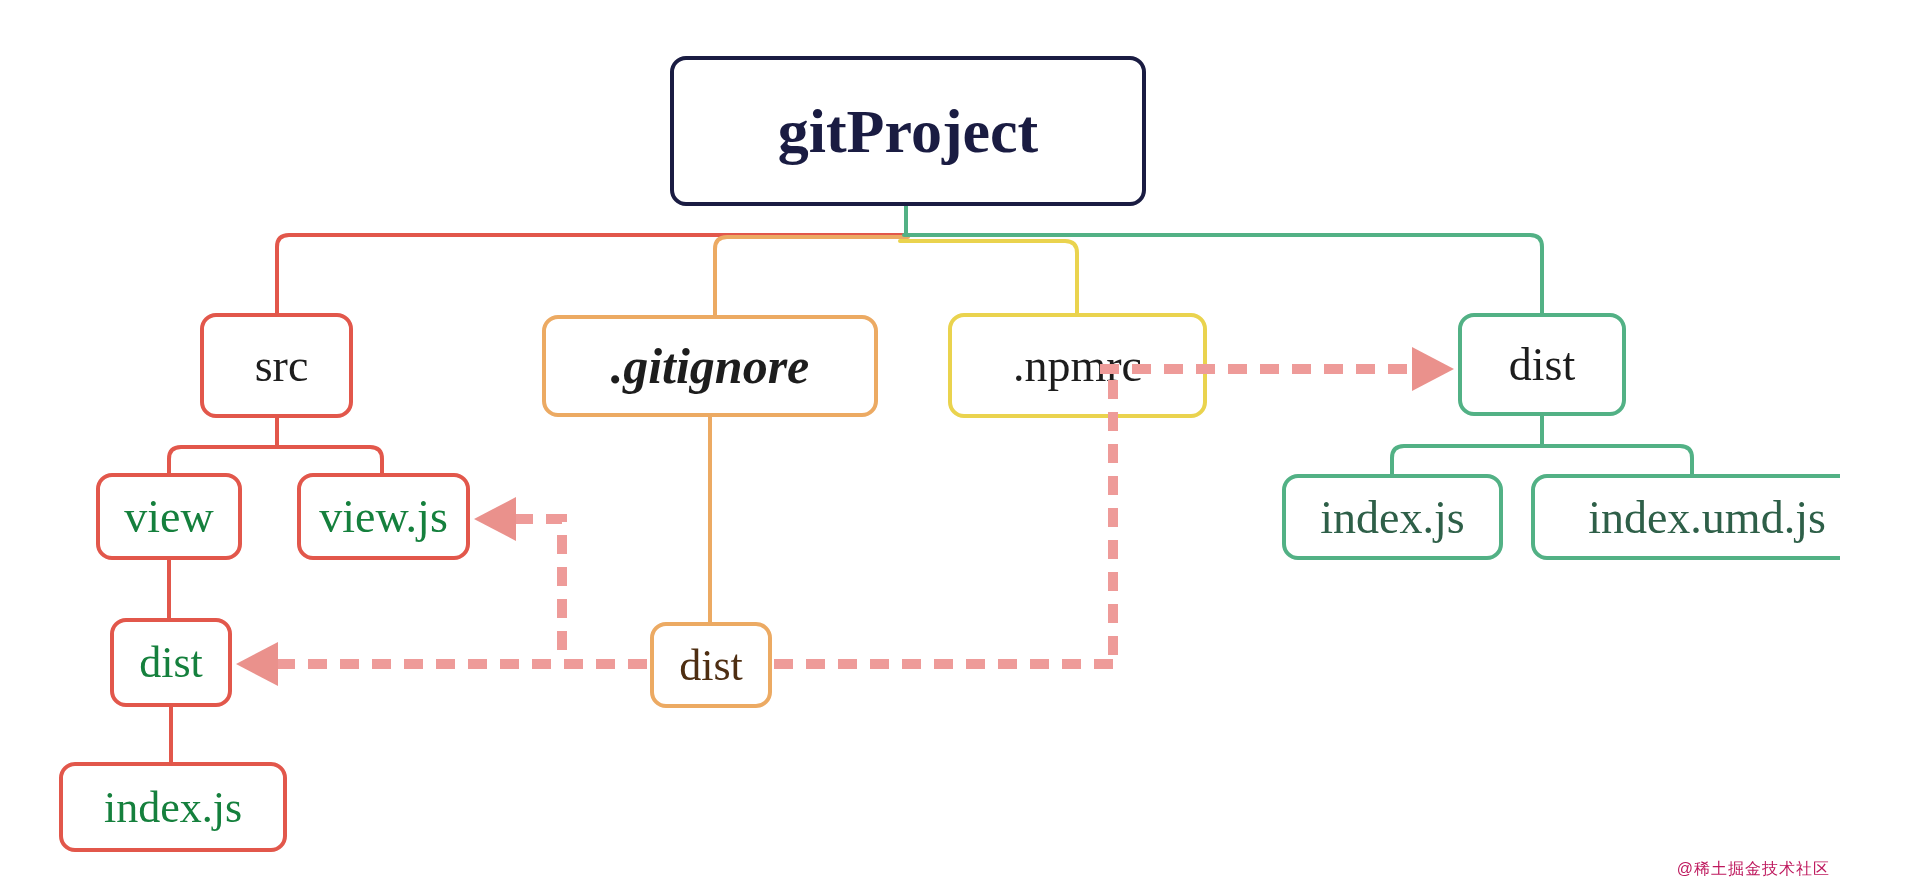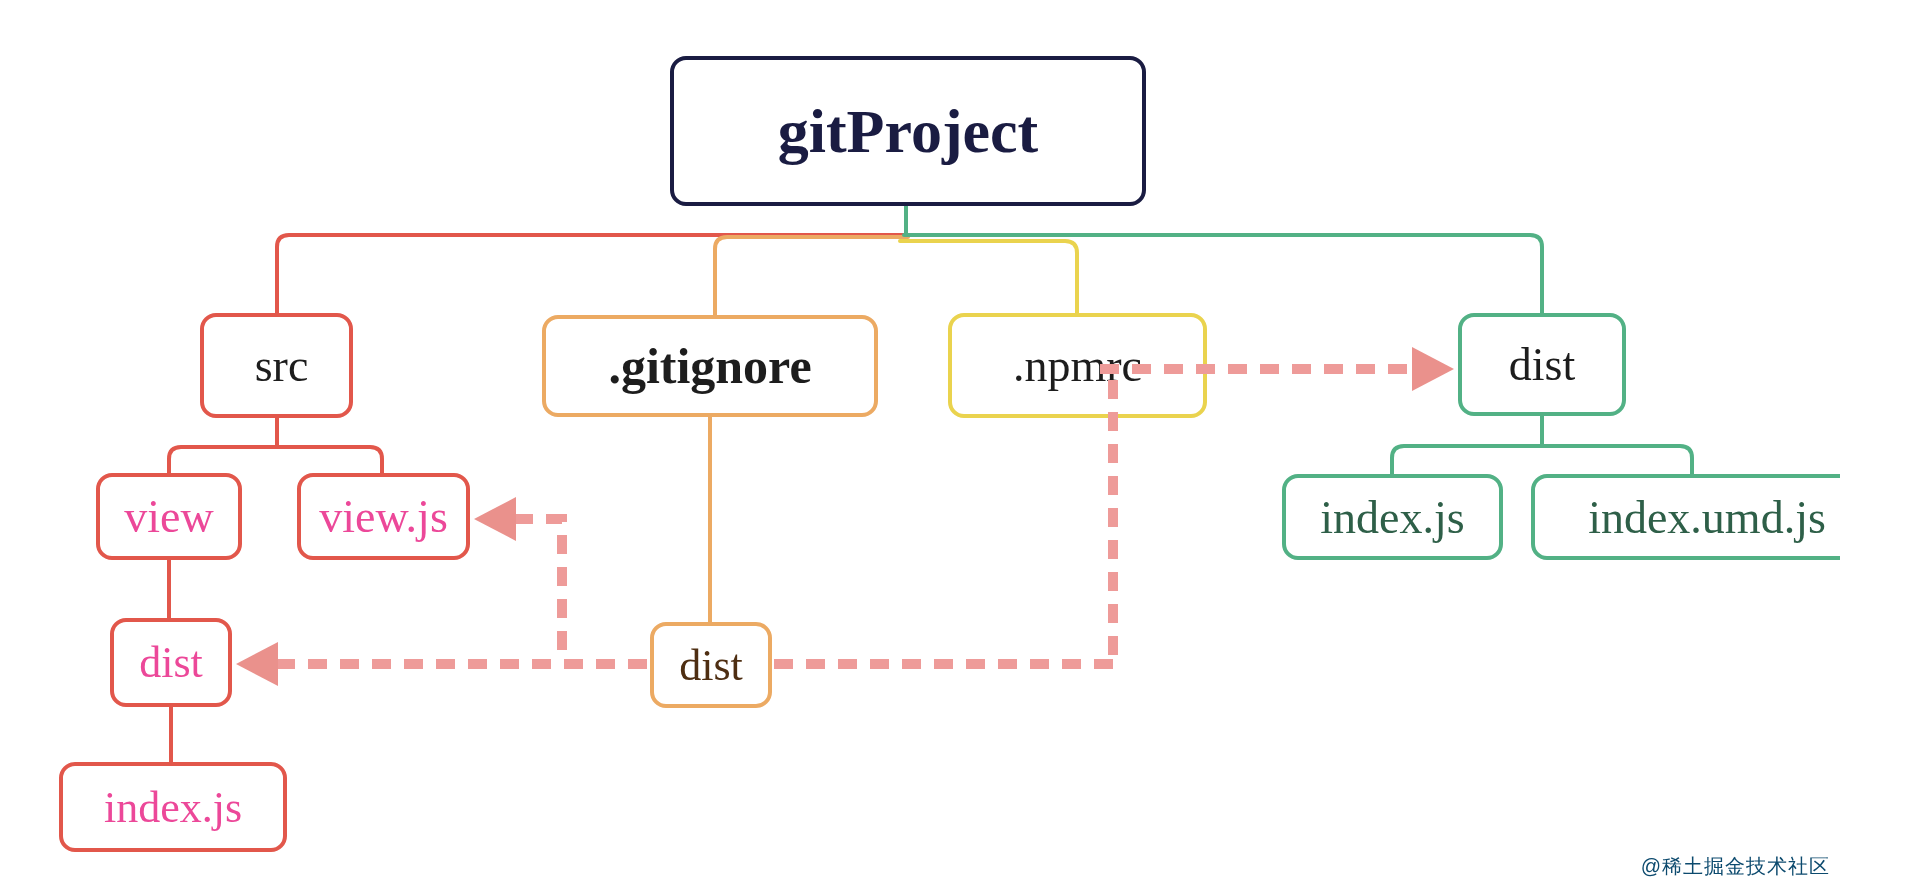--- a/index.html
+++ b/index.html
@@ -11,42 +11,42 @@
   .node{position:absolute;z-index:2;background:#ffffff;border-radius:16px;
         display:flex;align-items:center;justify-content:center;
         box-sizing:border-box;border:4px solid #000;white-space:nowrap;}
   
   .navy  {border-color:#1a1c42;color:#1a1c42;}
   .red   {border-color:#e2574b;}
   .orange{border-color:#ecaa63;}
   .yellow{border-color:#ead34e;}
   .green {border-color:#52b185;}
   .txt-black {color:#1d1d1d;}
-  .txt-maroon{color:#ec4899;}
+  .txt-maroon{color:#15803d;}
   .txt-brown {color:#4e2e12;}
   .txt-dgreen{color:#2e5f48;}
   
   #n-gitproject{left:670px;top:56px;width:476px;height:150px;font-size:62px;font-weight:bold;}
   #n-src       {left:200px;top:313px;width:153px;height:105px;font-size:46px;padding-left:10px;}
-  #n-gitignore {left:542px;top:315px;width:336px;height:102px;font-size:50px;font-weight:bold;}
+  #n-gitignore {left:542px;top:315px;width:336px;height:102px;font-size:50px;font-weight:bold;font-style:italic;}
   #n-npmrc     {left:948px;top:313px;width:259px;height:105px;font-size:46px;}
   #n-dist-green{left:1458px;top:313px;width:168px;height:103px;font-size:46px;}
   #n-view      {left:96px;top:473px;width:146px;height:87px;font-size:46px;}
   #n-dist-js   {left:297px;top:473px;width:173px;height:87px;font-size:46px;}
   #n-index-js-green{left:1282px;top:474px;width:221px;height:86px;font-size:46px;}
   #n-index-umd-js {left:1515px;top:474px;width:352px;height:86px;font-size:46px;margin-left:16px;}
   #n-dist-left {left:110px;top:618px;width:122px;height:89px;font-size:44px;}
   #n-dist-mid  {left:650px;top:622px;width:122px;height:86px;font-size:44px;}
   #n-index-js-left{left:59px;top:762px;width:228px;height:90px;font-size:44px;}
   .solid-edge{fill:none;stroke-width:4;stroke-linecap:round;}
   .dashed-edge{fill:none;stroke:#ee9b99;stroke-width:10;stroke-dasharray:19 13;}
   .arrowhead{fill:#ea918c;stroke:none;}
   #watermark{position:absolute;right:10px;bottom:8px;z-index:4;
              font-family:"Liberation Sans","DejaVu Sans",sans-serif;
-             font-size:20px;color:#0c4a6e;letter-spacing:1px;}
+             font-size:16px;color:#be185d;letter-spacing:1px;}
 </style>
 </head>
 <body>
 
 <div id="stage">
 
   <svg id="connector-layer" class="layer" viewBox="0 0 1920 888">
 
     <path class="solid-edge" stroke="#e2574b" d="M906,235 H289 Q277,235 277,247 V313"></path>
     <path class="solid-edge" stroke="#ecaa63" d="M908,237 H727 Q715,237 715,249 V315"></path>

